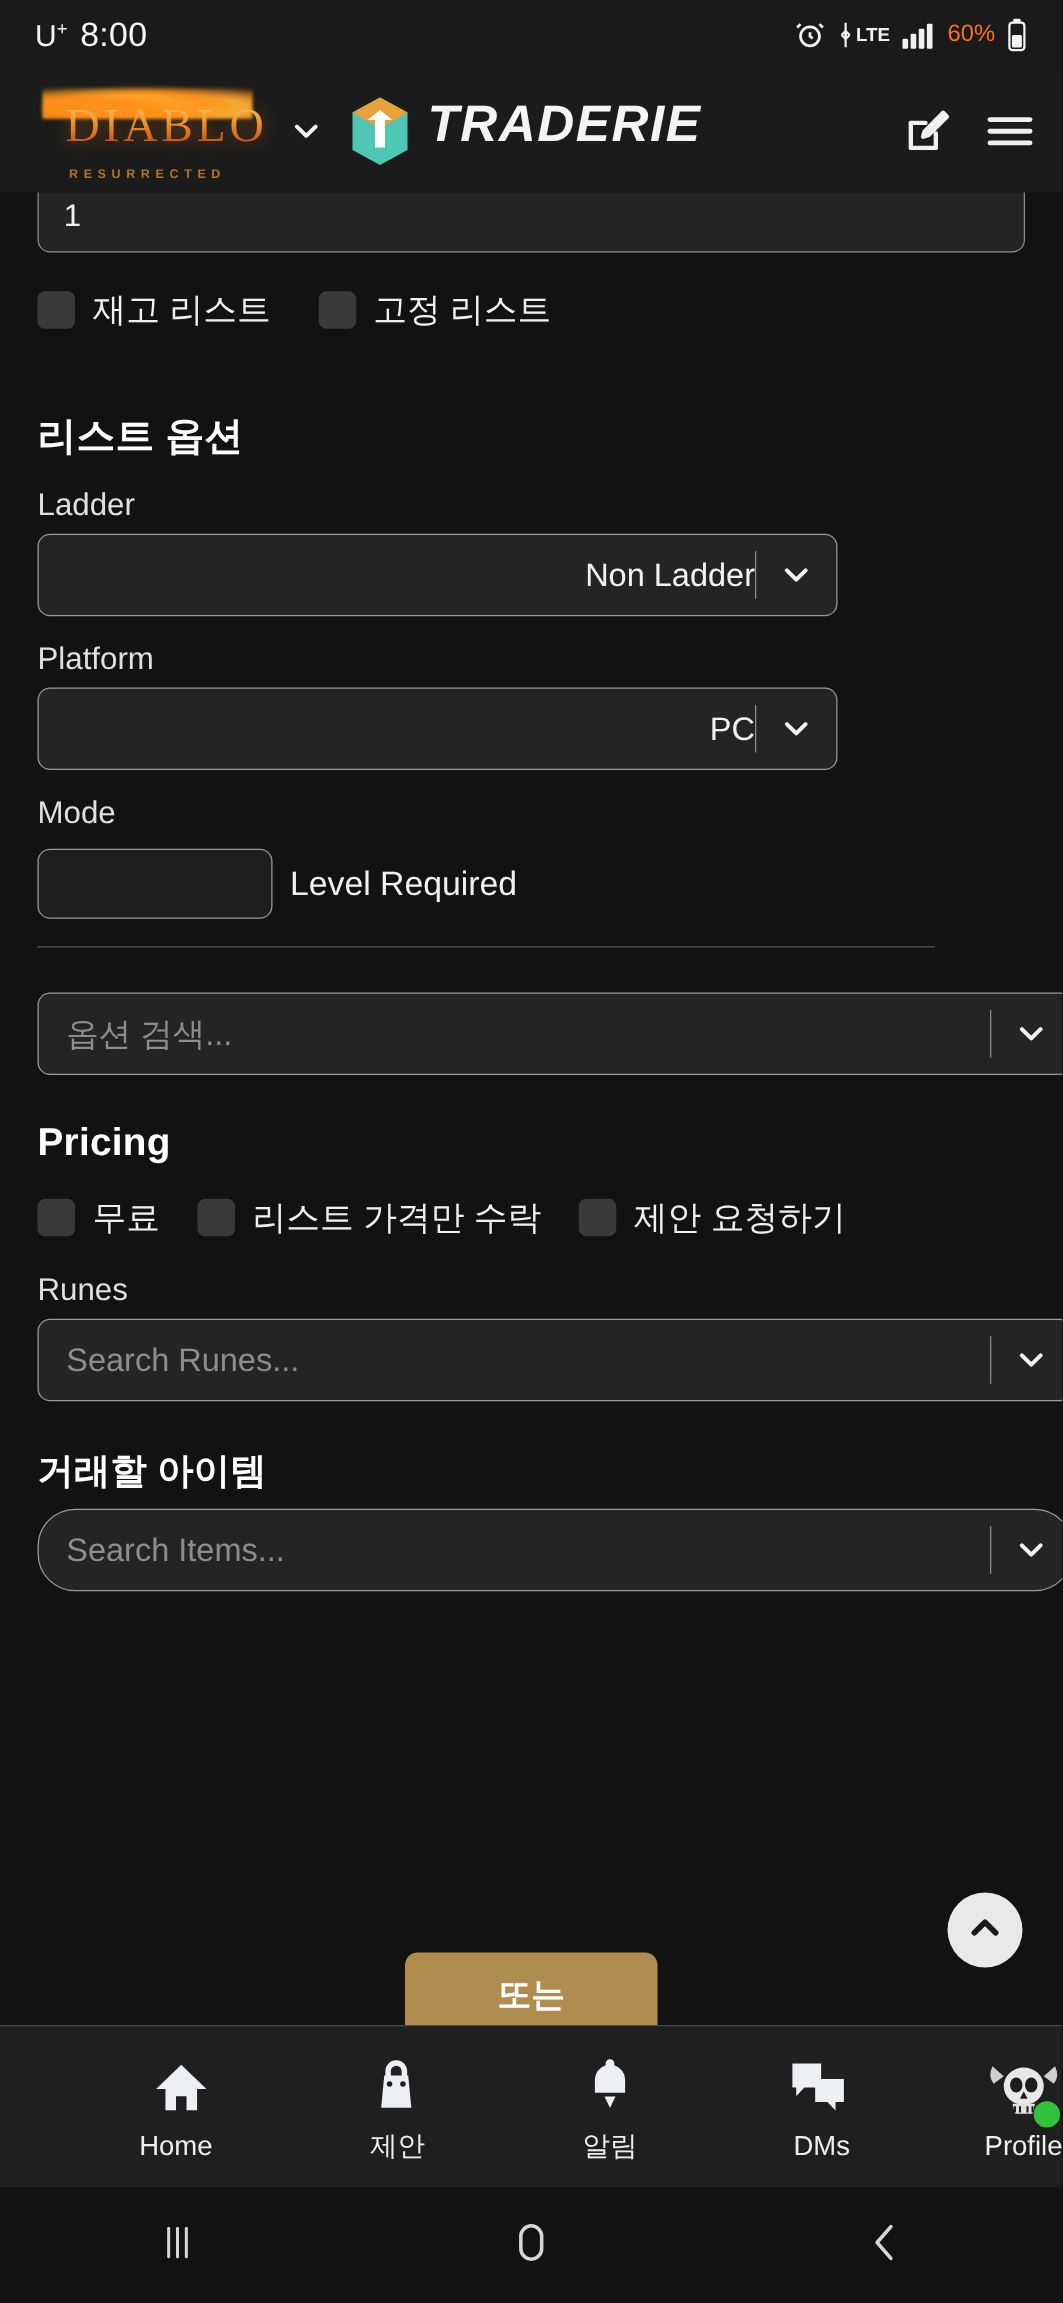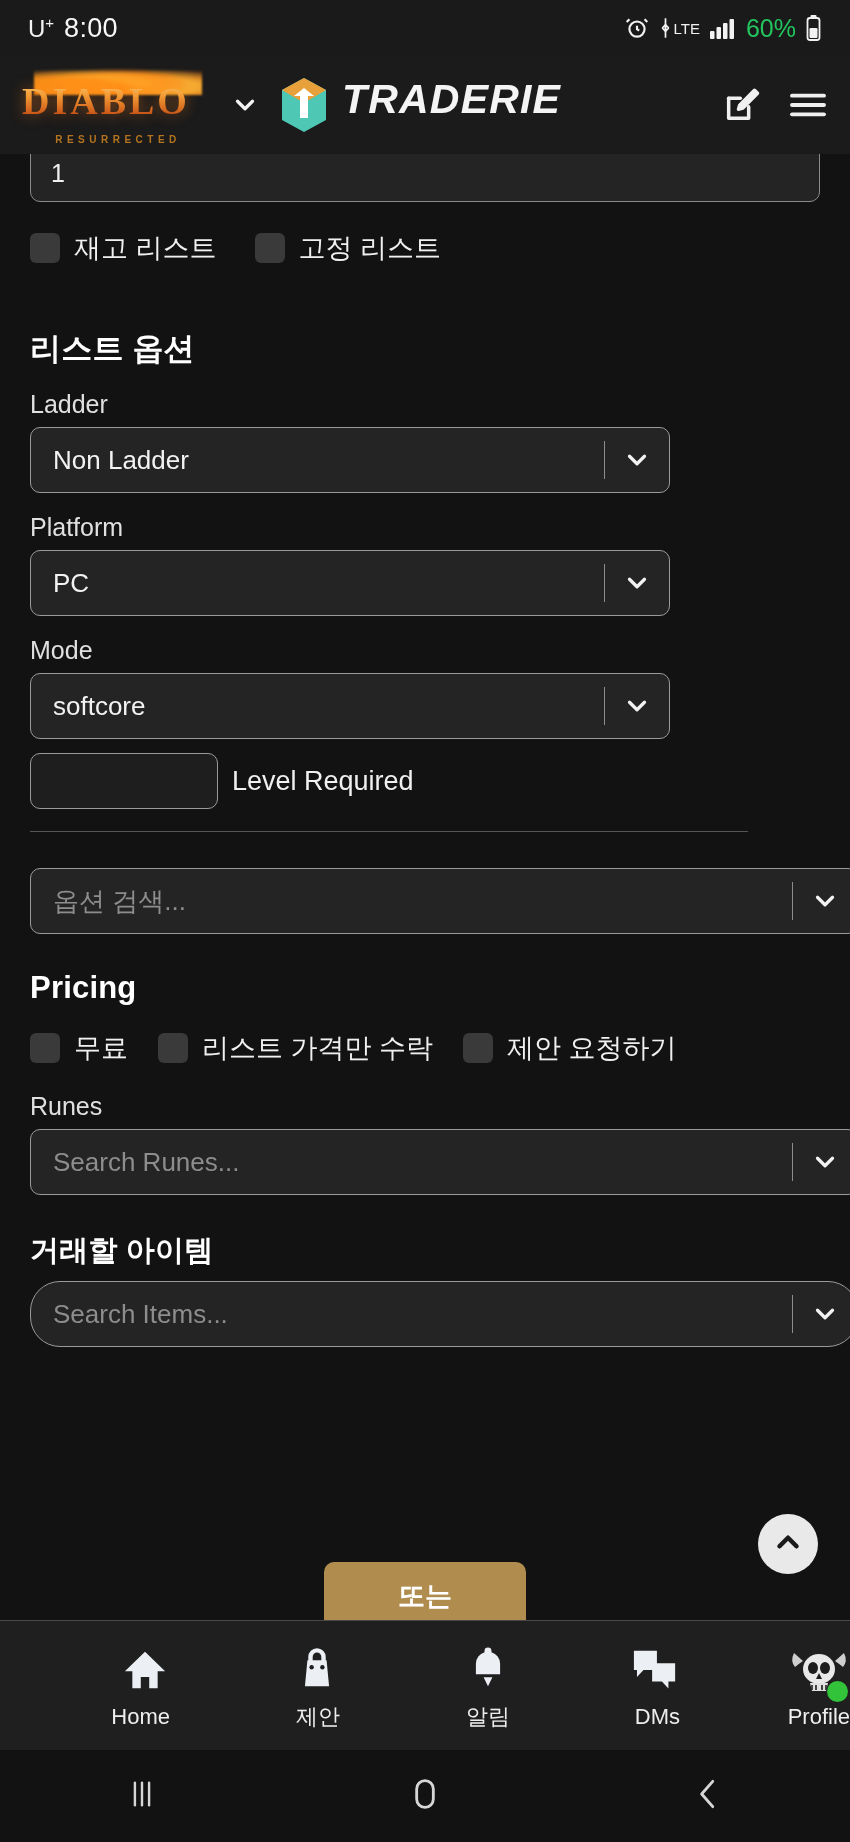--- a/index.html
+++ b/index.html
@@ -18,34 +18,34 @@
     display:flex; align-items:center; justify-content:space-between;
     padding:0 28px;
   }
   .sb-left { display:flex; align-items:baseline; gap:10px; }
   .sb-carrier { font-size:24px; color:#f2f2f2; font-weight:400; }
   .sb-carrier sup { font-size:15px; }
   .sb-time { font-size:27px; color:#f7f7f7; font-weight:400; letter-spacing:.3px; }
   .sb-right { display:flex; align-items:center; gap:9px; }
   .sb-icn { display:flex; align-items:center; }
   .sb-lte { display:flex; align-items:center; gap:2px; }
-  .sb-lte-txt { font-size:15px; line-height:1; font-weight:400; color:#f2f2f2; }
-  .sb-battery-txt { font-size:25px; color:#22c55e; }
+  .sb-lte-txt { font-size:15px; line-height:1; font-weight:700; color:#f2f2f2; }
+  .sb-battery-txt { font-size:19px; color:#f97316; }
 
   
   .appheader {
     height:98px; background:#1b1b1b;
     display:flex; align-items:center; padding:0 22px;
     position:relative;
   }
   .logo-d2 { position:relative; width:192px; height:80px; flex:0 0 auto; }
   .d2-word {
-    position:absolute; left:0; top:14px; width:192px; text-align:left;
+    position:absolute; left:0; top:14px; width:192px; text-align:right;
     font-family:"Liberation Serif","DejaVu Serif",serif;
-    font-size:38px; font-weight:700; letter-spacing:3px;
+    font-size:38px; font-weight:400; letter-spacing:3px;
     background:linear-gradient(180deg,#ffd98a 0%,#f0a13a 38%,#c4541a 78%,#7d2a0c 100%);
     -webkit-background-clip:text; background-clip:text; color:transparent;
     text-shadow:0 0 14px rgba(255,130,30,.5);
   }
   .d2-flame {
     position:absolute; left:12px; top:0px; width:168px; height:30px;
     background:
       radial-gradient(ellipse at 14% 90%, rgba(255,140,20,.85) 0 34%, transparent 60%),
       radial-gradient(ellipse at 32% 70%, rgba(255,190,60,.9) 0 30%, transparent 58%),
       radial-gradient(ellipse at 50% 60%, rgba(255,120,10,.8) 0 32%, transparent 60%),
@@ -95,21 +95,21 @@
   }
 
   .field-label { font-size:25px; color:#e0e0e0; margin-top:20px; margin-bottom:8px; }
 
   .select-box {
     height:66px; background:#242424; border:1px solid #9a9a9a; border-radius:10px;
     display:flex; align-items:center; padding:0 0 0 22px; cursor:pointer;
     position:relative;
   }
   .select-box.w-full { width:828px; }
-  .select-box.w-narrow { width:640px; }
+  .select-box.w-narrow { width:640px;text-align:right; }
   .sel-value { font-size:26px; color:#f2f2f2; flex:1; }
   .sel-value.ph { color:#8d8d8d; }
   .sel-divider { width:1px; height:38px; background:#8d8d8d; }
   .sel-caret { width:64px; display:flex; align-items:center; justify-content:center; }
 
   .level-row { display:flex; align-items:center; margin-top:14px; }
   .level-input {
     width:188px; height:56px; background:#1e1e1e;
     border:1px solid #9a9a9a; border-radius:10px;
   }
@@ -288,29 +288,20 @@
       <span class="sel-value">PC</span>
       <span class="sel-divider"></span>
       <span class="sel-caret">
         <svg width="30" height="30" viewBox="0 0 24 24" fill="none" stroke="#f2f2f2" stroke-width="2.6" stroke-linecap="round" stroke-linejoin="round">
             <polyline points="6 9 12 15 18 9"></polyline>
           </svg>
       </span>
     </div>
 
     <div class="field-label">Mode</div>
-    <div class="select-box w-narrow">
-      <span class="sel-value">softcore</span>
-      <span class="sel-divider"></span>
-      <span class="sel-caret">
-        <svg width="30" height="30" viewBox="0 0 24 24" fill="none" stroke="#f2f2f2" stroke-width="2.6" stroke-linecap="round" stroke-linejoin="round">
-            <polyline points="6 9 12 15 18 9"></polyline>
-          </svg>
-      </span>
-    </div>
 
     <div class="level-row">
       <span class="level-input"></span>
       <span class="level-text">Level Required</span>
     </div>
 
     <div class="hr"></div>
 
     <div class="select-box w-full" style="margin-top:36px;">
       <span class="sel-value ph">옵션 검색...</span>

